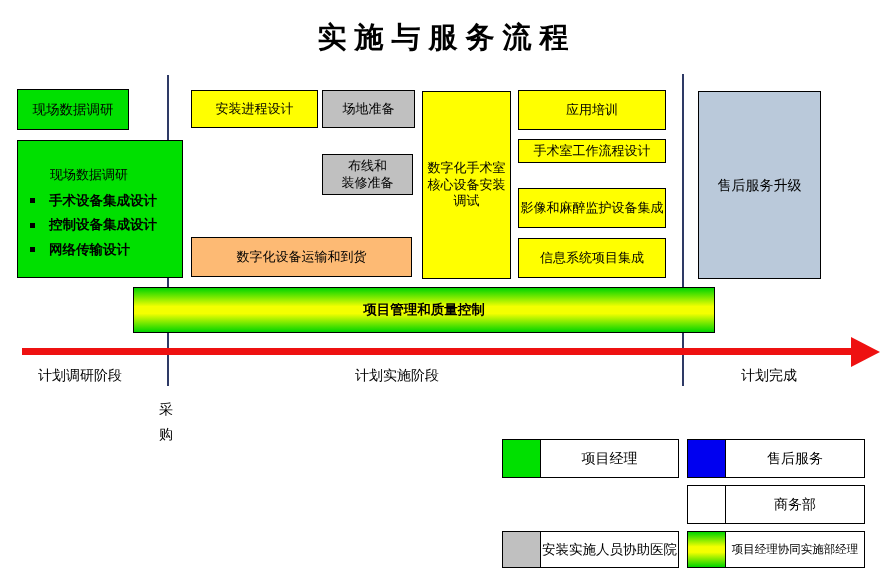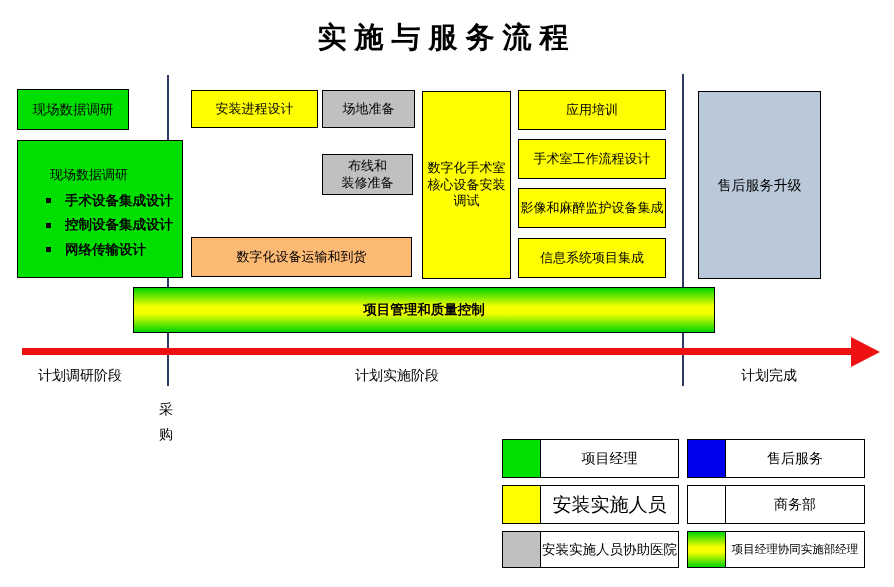--- a/index.html
+++ b/index.html
@@ -25,28 +25,28 @@
   }
   .b-site-survey   { left:17px;  top:89px;  width:112px; height:41px; font-size:13.5px; }
   .b-system-design { left:17px;  top:140px; width:166px; height:138px;
                      display:block; text-align:left; padding-top:26px; }
   .b-install-plan  { left:191px; top:90px;  width:127px; height:38px; }
   .b-site-prep     { left:322px; top:90px;  width:93px;  height:38px; }
   .b-wiring-prep   { left:322px; top:154px; width:91px;  height:41px; flex-direction:column; }
   .b-delivery      { left:191px; top:237px; width:221px; height:40px; }
   .b-core-install  { left:422px; top:91px;  width:89px;  height:188px; flex-direction:column; }
   .b-app-training  { left:518px; top:90px;  width:148px; height:40px; }
-  .b-or-workflow   { left:518px; top:139px; width:148px; height:40px; }
+  .b-or-workflow   { left:518px; top:139px; width:148px; height:24px; }
   .b-imaging       { left:518px; top:188px; width:148px; height:40px; }
   .b-info-system   { left:518px; top:238px; width:148px; height:40px; }
   .b-after-sales   { left:698px; top:91px;  width:123px; height:188px; font-size:14px; }
   .b-quality-bar   { left:133px; top:287px; width:582px; height:46px; font-weight:bold; font-size:13.5px; }
 
   .sd-title { padding-left:32px; margin-bottom:8px; font-size:13px; }
-  .sd-item  { display:flex; align-items:center; padding-left:28px; margin-bottom:7px;
+  .sd-item  { display:flex; align-items:center; padding-left:12px; margin-bottom:7px;
               font-weight:bold; font-size:13.5px; }
   .sd-bullet { width:5px; height:5px; background:#000; margin-right:14px; flex:0 0 auto; }
 
   .arrow-line { position:absolute; left:22px; top:348px; width:834px; height:7px;
                 background:#ee1111; z-index:3; }
   .arrow-head { position:absolute; left:851px; top:337px; width:0; height:0; z-index:3;
                 border-top:15px solid transparent; border-bottom:15px solid transparent;
                 border-left:29px solid #ee1111; }
 
   .phase { position:absolute; top:367px; width:120px; text-align:center;
@@ -163,24 +163,20 @@
 
   <div class="legend">
     <div class="lcell lc0">
       <div class="lswatch" style="background: rgb(0, 224, 0);"></div>
       <div class="llabel">项目经理</div>
     </div>
     <div class="lcell lc1">
       <div class="lswatch" style="background: rgb(0, 0, 240);"></div>
       <div class="llabel">售后服务</div>
     </div>
-    <div class="lcell lc2">
-      <div class="lswatch" style="background: rgb(255, 255, 0);"></div>
-      <div class="llabel">安装实施人员</div>
-    </div>
     <div class="lcell lc3">
       <div class="lswatch" style="background: rgb(255, 255, 255);"></div>
       <div class="llabel">商务部</div>
     </div>
     <div class="lcell lc4">
       <div class="lswatch" style="background: rgb(192, 192, 192);"></div>
       <div class="llabel">安装实施人员协助医院</div>
     </div>
     <div class="lcell lc5">
       <div class="lswatch" style="background: linear-gradient(rgb(0, 212, 0) 0%, rgb(244, 255, 0) 42%, rgb(244, 255, 0) 58%, rgb(0, 212, 0) 100%);"></div>

